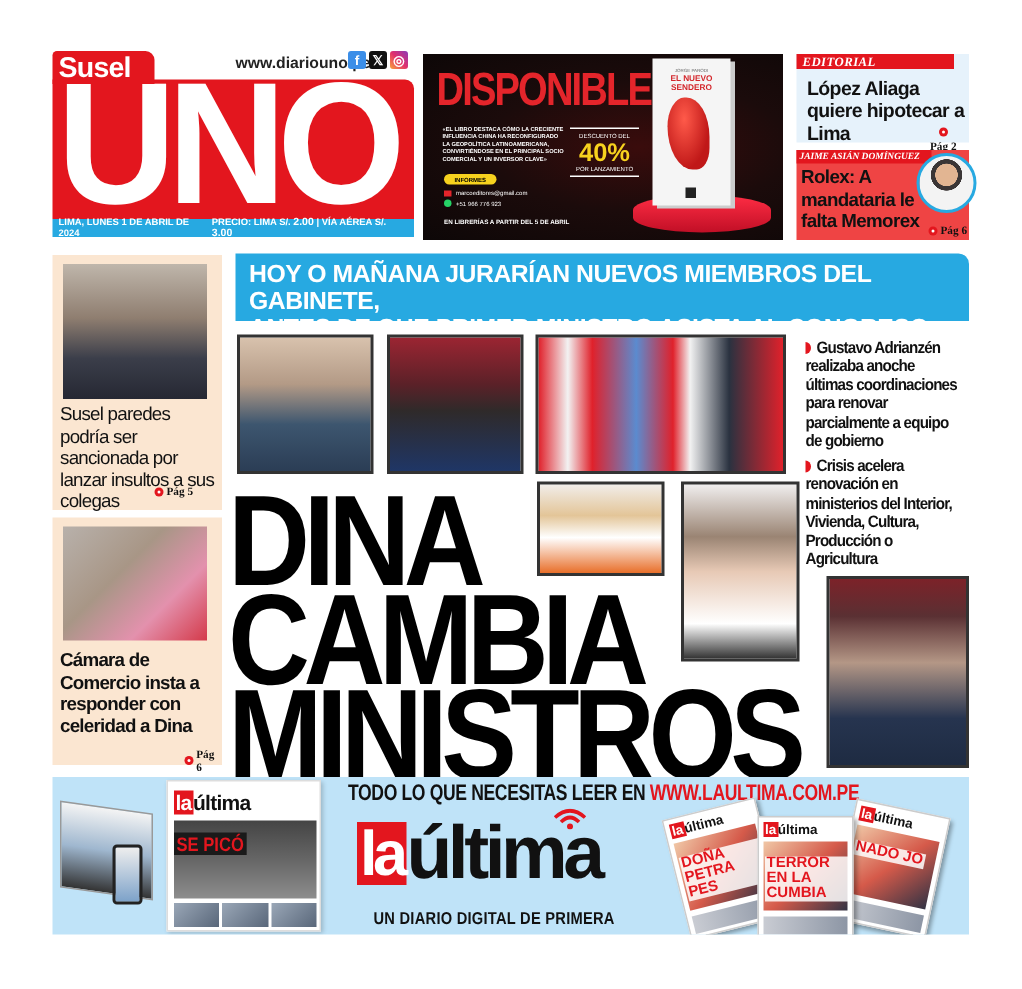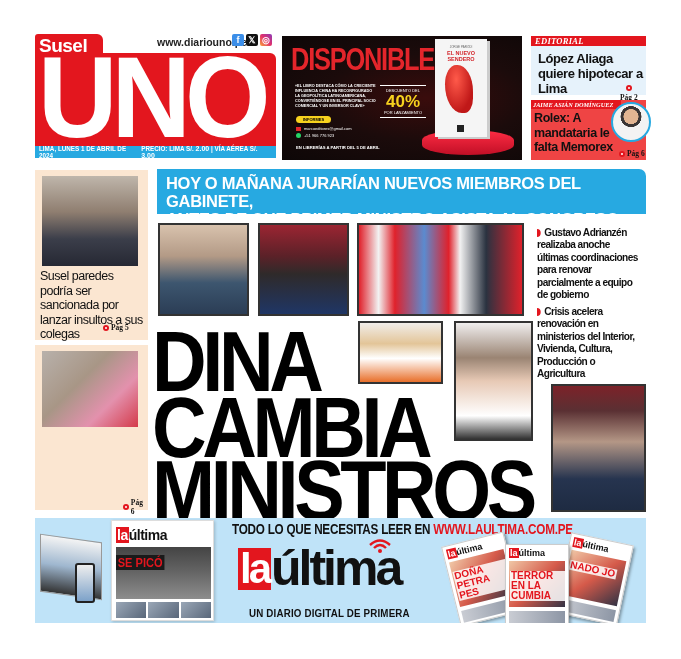--- a/index.html
+++ b/index.html
@@ -38,21 +38,21 @@
   .ad-footer { left: 14px; top: 109px; color: #fff; font-size: 4.2px; font-weight: 700; }
   .ad-book { left: 153px; top: 3px; width: 52px; height: 98px; background: #f5f5f5; box-shadow: 3px 2px 0 #ccc; }
   .ad-book-author { left: 0; top: 6px; width: 100%; text-align: center; font-size: 3px; color: #666; }
   .ad-book-title { left: 0; top: 11px; width: 100%; text-align: center; font-size: 5.5px; font-weight: 900; color: #d3262b; }
   .ad-book-map { left: 10px; top: 26px; width: 28px; height: 48px; background: radial-gradient(ellipse at 40% 30%, #ff5a4a, #c01818 70%); border-radius: 40% 55% 30% 60%; transform: rotate(-12px); }
   .ad-book-logo { left: 22px; top: 86px; width: 7px; height: 7px; background: #222; }
   .ad-pedestal { left: 140px; top: 94px; width: 92px; height: 25px; background: linear-gradient(180deg, #ff2d44 0%, #c10f26 100%); border-radius: 50% / 40%; }
 
   
   .edit-box { left: 531px; top: 36px; width: 115px; height: 59px; background: #e6f2fb; }
-  .edit-tag { left: 0; top: 0; width: 115px; height: 10px; background: #e3161e; color: #fff; font-family: "Liberation Serif", serif; font-style: italic; font-weight: 700; font-size: 8.5px; line-height: 10px; padding-left: 4px; letter-spacing: 0.3px; }
+  .edit-tag { left: 0; top: 0; width: 105px; height: 10px; background: #e3161e; color: #fff; font-family: "Liberation Serif", serif; font-style: italic; font-weight: 700; font-size: 8.5px; line-height: 10px; padding-left: 4px; letter-spacing: 0.3px; }
   .edit-text { left: 7px; top: 15px; width: 110px; font-size: 13px; font-weight: 700; line-height: 15px; color: #111; letter-spacing: -0.4px; }
   .pag { font-family: "Liberation Serif", serif; font-size: 7.5px; font-weight: 700; color: #111; display: flex; align-items: center; gap: 2px; }
   .pag-dot { width: 6px; height: 6px; border-radius: 50%; background: #e3161e; position: relative; }
   .pag-dot::after { content: ""; position: absolute; left: 2px; top: 2px; width: 2px; height: 2px; background: #fff; border-radius: 50%; }
   .edit-pag { left: 89px; top: 49px; flex-direction: column; }
 
   .col-box { left: 531px; top: 100px; width: 115px; height: 60px; background: #ef4444; padding-left: 18px; }
   .col-tag { left: 0; top: 0; width: 90px; height: 9px; background: #e3161e; color: #fff; font-family: "Liberation Serif", serif; font-style: italic; font-weight: 700; font-size: 6.3px; line-height: 9px; padding-left: 2px; }
   .col-text { left: 3px; top: 11px; width: 80px; font-size: 12.5px; font-weight: 700; line-height: 14.5px; color: #111; letter-spacing: -0.4px; }
   .col-photo { left: 80px; top: 2px; width: 40px; height: 40px; border-radius: 50%; border: 2px solid #27a9e1; background: radial-gradient(circle at 50% 35%, #e2b592 0 25%, #3a3535 26% 35%, #f3f3f3 36%); }
@@ -198,20 +198,21 @@
   <div class="abs side1-photo"></div>
   <div class="abs side1-text">Susel paredes podría ser sancionada por lanzar insultos a sus colegas</div>
   <div class="abs pag side1-pag">
     <span class="pag-dot"></span>
     <span>Pág 5</span>
   </div>
 </div>
 
 <div class="abs side2">
   <div class="abs side2-photo"></div>
+  <div class="abs side2-text">Cámara de Comercio insta a responder con celeridad a Dina</div>
   <div class="abs pag side2-pag">
     <span class="pag-dot"></span>
     <span>Pág 6</span>
   </div>
 </div>
 
 <div class="abs kicker">
   <div>HOY O MAÑANA JURARÍAN NUEVOS MIEMBROS DEL GABINETE,</div>
   <div>ANTES DE QUE PRIMER MINISTRO ASISTA AL CONGRESO</div>
 </div>

